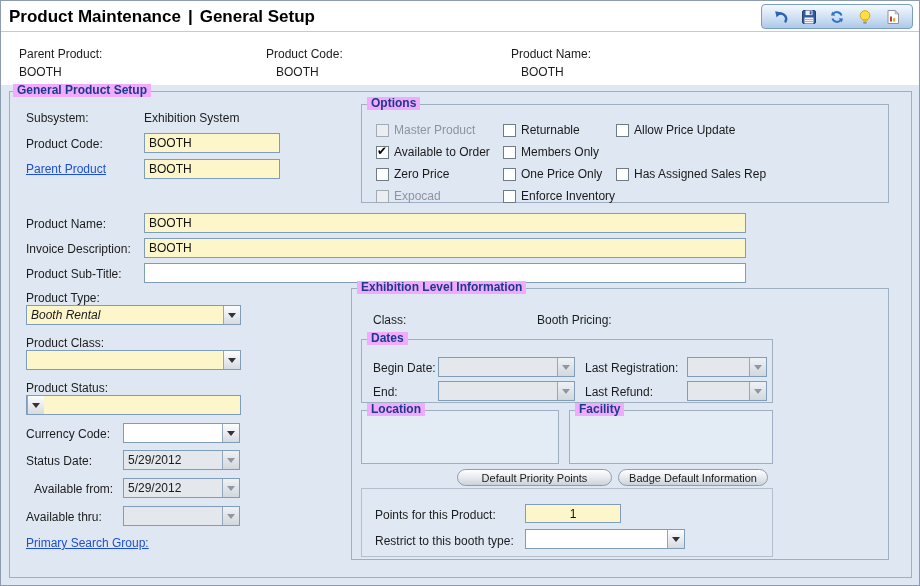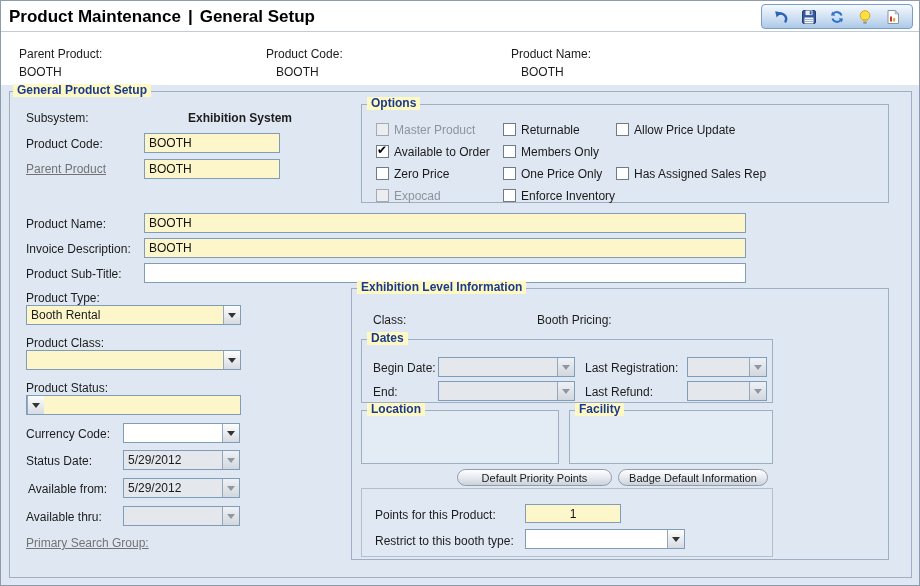--- a/index.html
+++ b/index.html
@@ -17,44 +17,44 @@
     border:1px solid #7a9cc6; border-radius:4px;
     background:linear-gradient(#f4f9fe,#cfe0f2 55%,#abc9e8); }
   .tool-btn { width:20px; height:20px; border:none; background:transparent; padding:0; cursor:pointer;
     display:flex; align-items:center; justify-content:center; }
   .tool-btn svg { width:16px; height:16px; display:block; }
 
   .main-bg { position:absolute; left:0; top:84px; width:920px; height:502px; background:#dfe8f2; }
   .summary { position:absolute; left:0; top:32px; width:920px; height:52px; background:#fff; }
 
   .lbl { position:absolute; white-space:nowrap; line-height:14px; color:#1c1c1c; }
-  .val { font-weight:bold;margin-left:44px; }
+  .val { font-weight:normal; }
   .fs { position:absolute; border:1px solid #9fafc2; background:#dfe8f2; }
   .fs.lighter { background:#e3ebf4; }
-  .fs-legend { position:absolute; font-weight:bold; color:#1b3a8f; background:#fef9c3; padding:0 4px; white-space:nowrap; line-height:13px; }
+  .fs-legend { position:absolute; font-weight:bold; color:#1b3a8f; background:#f0abfc; padding:0 4px; white-space:nowrap; line-height:13px; }
   .panel { position:absolute; border:1px solid #b3bfcd; background:#e0e9f3; }
 
   .tb { position:absolute; height:20px; border:1px solid #7f9db9; background:#fff; padding:1px 4px; color:#111;
     font-family:"Liberation Sans","DejaVu Sans",sans-serif; font-size:12px; }
   .tb.yellow { background:#fdf6cb; }
   .tb.center { text-align:center; }
 
   .combo { position:absolute; height:20px; border:1px solid #7f9db9; background:#fff; display:flex; align-items:center; cursor:default; }
-  .combo.yellow { background:#fdf6cb; }
+  .combo.yellow { background:#fdf6cb;font-style:italic; }
   .combo.gray { background:#e4e8ed; }
   .combo-text { flex:1; padding:0 4px; white-space:nowrap; overflow:hidden; }
   .combo-btn { width:17px; height:100%; border-left:1px solid #93a8bd; background:linear-gradient(#fdfdfd,#d6dbe2);
     display:flex; align-items:center; justify-content:center; }
   .combo.gray .combo-btn { background:linear-gradient(#eef1f4,#d3d8de); }
   .arr { width:0; height:0; border:4px solid transparent; border-top:5px solid #333; margin-top:5px; }
   .combo.gray .arr { border-top-color:#8f97a2; }
 
-  .link { position:absolute; color:#737373; text-decoration:underline; cursor:pointer; white-space:nowrap; }
-
-  .cb-item { position:absolute; display:flex; align-items:flex-start; height:14px; cursor:default; }
+  .link { position:absolute; color:#1d4ed8; text-decoration:underline; cursor:pointer; white-space:nowrap; }
+
+  .cb-item { position:absolute; display:flex; align-items:flex-end; height:14px; cursor:default; }
   .cb { width:13px; height:13px; border:1px solid #707b88; background:#fff; position:relative; flex:0 0 13px; }
   .cb-item.checked .cb::after { content:"✔"; position:absolute; left:0px; top:-2px; font-size:12px; line-height:13px; color:#000; }
   .cb-item.disabled .cb { background:#ebedf0; border-color:#a2aab4; }
   .cb-label { margin-left:5px; white-space:nowrap; }
   .cb-item.disabled .cb-label { color:#8d949e; }
 
   .pill { position:absolute; height:17px; border:1px solid #8f9cab; border-radius:9px;
     background:linear-gradient(#ffffff,#e2e6ec 60%,#ccd2da); color:#1a1a1a; cursor:pointer; padding:0 8px;
     font-family:"Liberation Sans","DejaVu Sans",sans-serif; font-size:11px; white-space:nowrap; }
 </style>
@@ -226,21 +226,21 @@
   </div>
 
   <div class="lbl" style="left:25px;top:453px">Status Date:</div>
   <div class="combo gray" style="left:122px;top:449px;width:117px">
     <span class="combo-text">5/29/2012</span>
     <span class="combo-btn">
         <span class="arr"></span>
       </span>
   </div>
 
-  <div class="lbl" style="left:27px;top:481px">Available from:</div>
+  <div class="lbl" style="left:33px;top:481px">Available from:</div>
   <div class="combo gray" style="left:122px;top:477px;width:117px">
     <span class="combo-text">5/29/2012</span>
     <span class="combo-btn">
         <span class="arr"></span>
       </span>
   </div>
 
   <div class="lbl" style="left:25px;top:509px">Available thru:</div>
   <div class="combo gray" style="left:122px;top:505px;width:117px">
     <span class="combo-text"></span>

